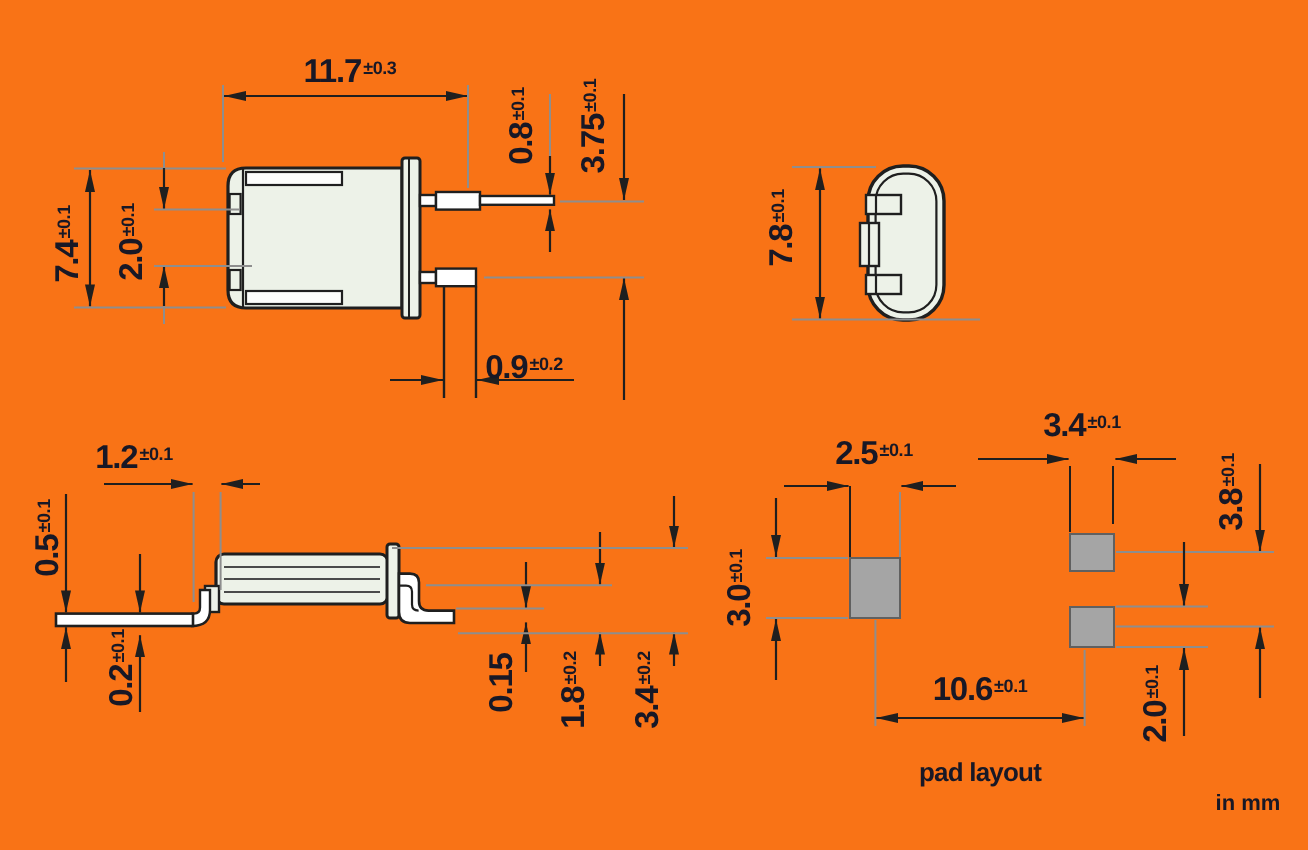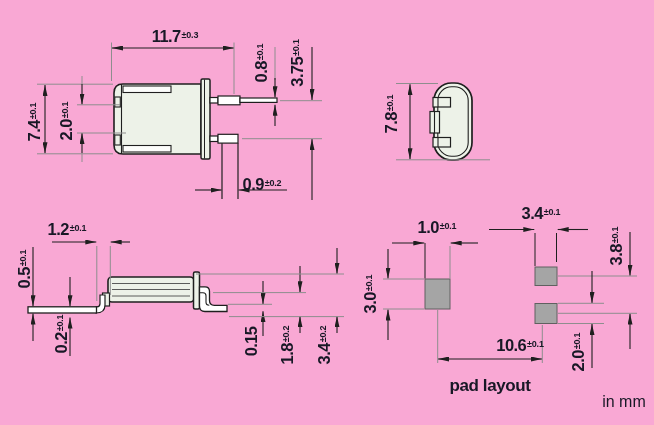--- a/index.html
+++ b/index.html
@@ -1,26 +1,26 @@
 <!DOCTYPE html>
 <html><head>
 <meta charset="utf-8">
 <style>
   html,body{margin:0;padding:0;}
-  #page{position:relative;width:654px;height:425px;background:#f9a8d4;overflow:hidden;
+  #page{position:relative;width:654px;height:425px;background:#f97316;overflow:hidden;
          font-family:"Liberation Sans",sans-serif;}
   #art{position:absolute;left:0;top:0;}
   .dim{position:absolute;font-weight:bold;font-size:16.5px;letter-spacing:-0.6px;
        color:#181826;white-space:nowrap;line-height:1;
        transform:translate(-50%,-50%);}
   .dim.rot{transform:translate(-50%,-50%) rotate(-90deg);}
   .dim .t{font-size:9px;letter-spacing:-0.2px;vertical-align:0.42em;margin-left:1px;}
-  .caption{position:absolute;font-weight:bold;font-size:17px;letter-spacing:-0.4px;
+  .caption{position:absolute;font-weight:bold;font-size:13px;letter-spacing:-0.4px;
            color:#181826;transform:translate(-50%,-50%);white-space:nowrap;}
-  .unitnote{position:absolute;font-weight:normal;font-size:16px;color:#181826;
+  .unitnote{position:absolute;font-weight:bold;font-size:11px;color:#181826;
             transform:translate(-50%,-50%);white-space:nowrap;}
 </style>
 </head>
 <body>
 
 <div id="page">
 
 <svg id="art" width="654" height="425" viewBox="0 0 654 425">
   <defs>
     <marker id="ah" viewBox="0 0 11 5" refX="11" refY="2.5" markerWidth="11" markerHeight="5" orient="auto" markerUnits="userSpaceOnUse">
@@ -191,23 +191,23 @@
 
 <div class="dim rot" style="left:391px;top:114px"><span class="v">7.8</span><span class="t">±0.1</span></div>
 
 <div class="dim" style="left:67px;top:229px"><span class="v">1.2</span><span class="t">±0.1</span></div>
 <div class="dim rot" style="left:24px;top:269px"><span class="v">0.5</span><span class="t">±0.1</span></div>
 <div class="dim rot" style="left:61px;top:334px"><span class="v">0.2</span><span class="t">±0.1</span></div>
 <div class="dim rot" style="left:251px;top:341px"><span class="v">0.15</span><span class="t"></span></div>
 <div class="dim rot" style="left:287px;top:345px"><span class="v">1.8</span><span class="t">±0.2</span></div>
 <div class="dim rot" style="left:324px;top:345px"><span class="v">3.4</span><span class="t">±0.2</span></div>
 
-<div class="dim" style="left:437px;top:227px"><span class="v">1.0</span><span class="t">±0.1</span></div>
+<div class="dim" style="left:437px;top:227px"><span class="v">2.5</span><span class="t">±0.1</span></div>
 <div class="dim rot" style="left:370px;top:294px"><span class="v">3.0</span><span class="t">±0.1</span></div>
 <div class="dim" style="left:541px;top:213px"><span class="v">3.4</span><span class="t">±0.1</span></div>
 <div class="dim rot" style="left:616px;top:246px"><span class="v">3.8</span><span class="t">±0.1</span></div>
 <div class="dim rot" style="left:578px;top:352px"><span class="v">2.0</span><span class="t">±0.1</span></div>
-<div class="dim" style="left:520px;top:345px"><span class="v">10.6</span><span class="t">±0.1</span></div>
+<div class="dim" style="left:490px;top:345px"><span class="v">10.6</span><span class="t">±0.1</span></div>
 
 <div class="caption" style="left:490px;top:386px">pad layout</div>
 <div class="unitnote" style="left:624px;top:402px">in mm</div>
 
 </div>
 
 </body></html>

